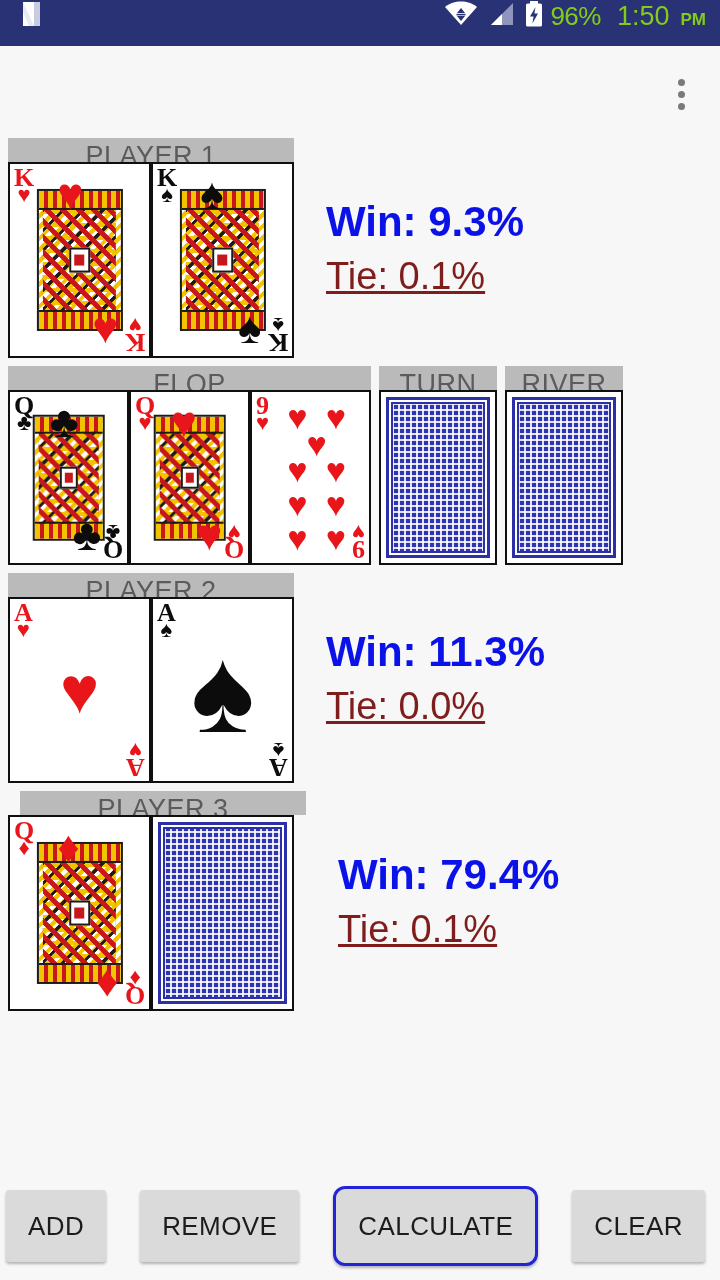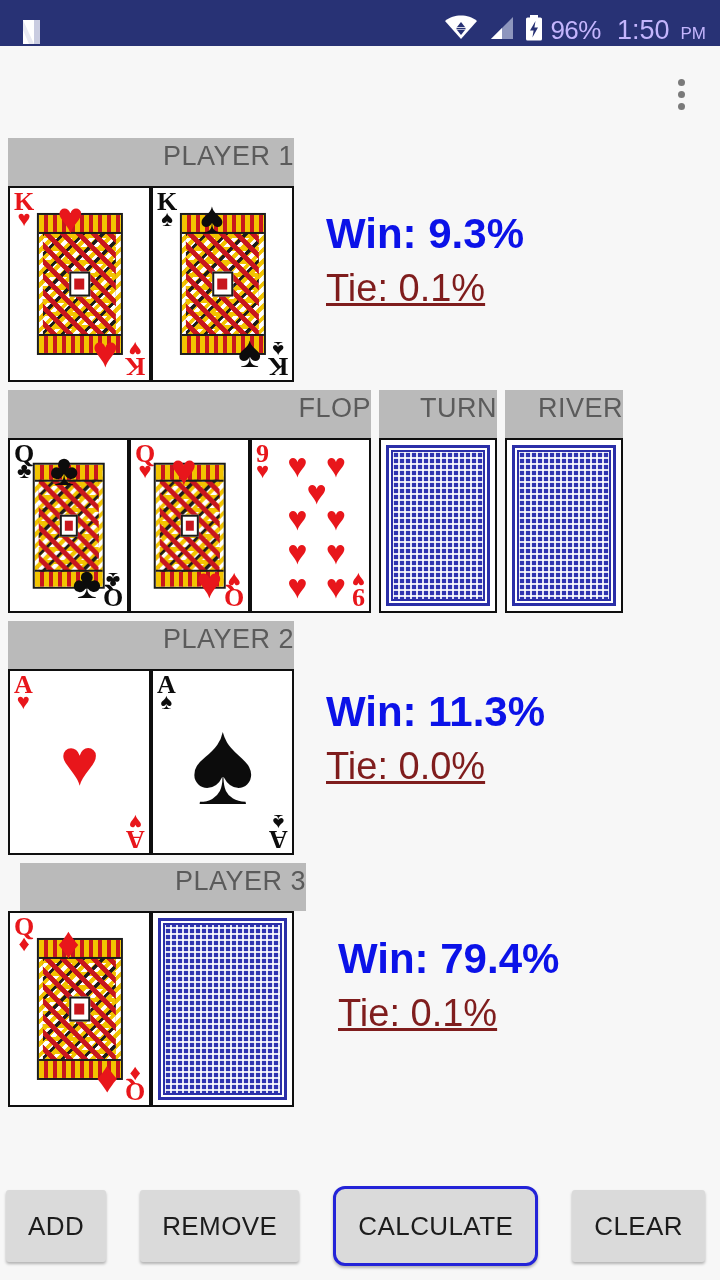--- a/index.html
+++ b/index.html
@@ -10,23 +10,23 @@
     overflow: hidden;
     background: #f7f7f7;
     font-family: "Liberation Sans", sans-serif;
   }
 
   
   #status-bar {
     height: 46px;
     background: #283275;
     display: flex;
-    align-items: flex-end;
+    align-items: flex-start;
     padding: 0 14px 0 20px;
-    color: #c4b5fd;
+    color: #84cc16;
   }
   #status-left { flex: 0 0 auto; display: flex; align-items: center; }
   #status-spacer { flex: 1 1 auto; }
   #status-right {
     flex: 0 0 auto;
     display: flex;
     align-items: center;
     gap: 8px;
   }
   .nlogo {
@@ -46,21 +46,21 @@
     margin-left: -2px;
   }
   #clock-time {
     font-size: 27px;
     font-weight: 500;
     line-height: 1;
     margin-left: 8px;
   }
   #clock-ampm {
     font-size: 17px;
-    font-weight: 400;
+    font-weight: 700;
     line-height: 1;
     margin-left: 3px;
     position: relative;
     top: 3px;
   }
 
   
   #action-bar {
     height: 92px;
     background: #f7f7f7;
@@ -96,22 +96,22 @@
     align-items: flex-start;
     margin-bottom: 8px;
   }
 
   .card-block { flex: 0 0 auto; }
 
   .label-bar {
     background: #bababa;
     color: #5b5b5b;
     font-size: 27px;
-    text-align: right;
-    height: 48px;
+    text-align: center;
+    height: 24px;
     line-height: 36px;
     letter-spacing: 0.5px;
   }
 
   .card-row {
     display: flex;
     gap: 0px;
   }
 
   .card {

